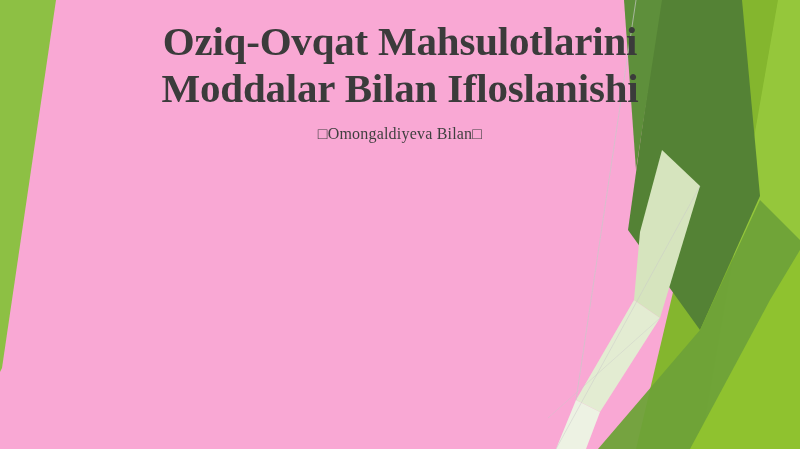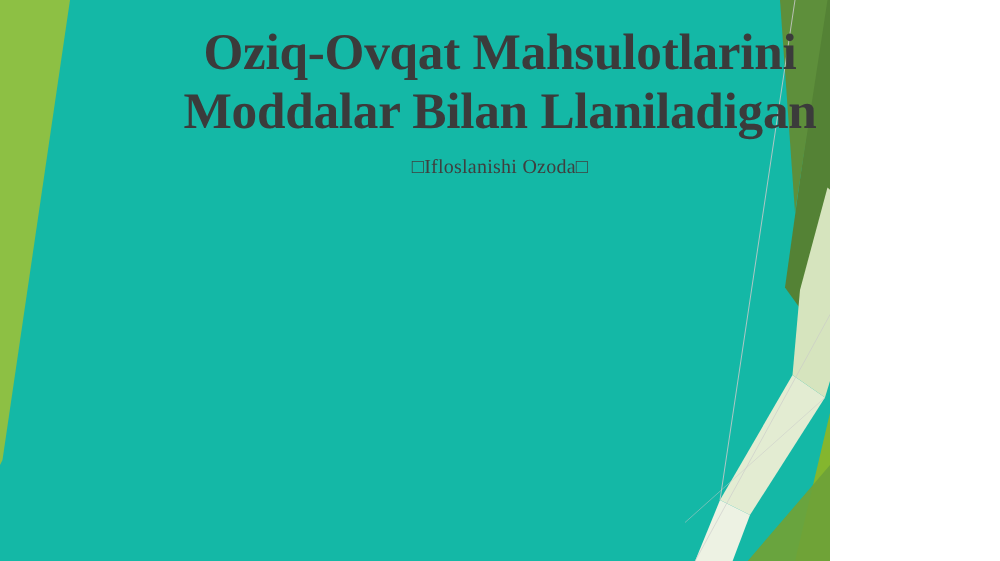--- a/index.html
+++ b/index.html
@@ -2,24 +2,24 @@
 <html><head>
 <meta charset="utf-8">
 <style>
   html, body {
     margin: 0;
     padding: 0;
     background: #ffffff;
   }
   #slide {
     position: relative;
-    width: 664px;
+    width: 800px;
     height: 449px;
     overflow: hidden;
-    background: #14b8a6;
+    background: #f9a8d4;
     font-family: "Liberation Serif", "DejaVu Serif", serif;
   }
   .facet-layer {
     position: absolute;
     top: 0;
     left: 0;
     width: 800px;
     height: 449px;
     pointer-events: none;
   }
@@ -78,17 +78,17 @@
 
     <polygon points="576,400 600,412 586,449 556,449" fill="#EDF2E3"></polygon>
 
     <line x1="636" y1="0" x2="576" y2="400" stroke="#C9C9C9" stroke-width="0.8" opacity="0.85"></line>
     <line x1="700" y1="186" x2="556" y2="449" stroke="#C9C9C9" stroke-width="0.8" opacity="0.6"></line>
     <line x1="660" y1="318" x2="548" y2="418" stroke="#C9C9C9" stroke-width="0.8" opacity="0.5"></line>
   </svg>
 
   <div class="text-block">
     <div class="title-line">Oziq-Ovqat Mahsulotlarini</div>
-    <div class="title-line">Moddalar Bilan Llaniladigan</div>
-    <div class="subtitle-line">□Ifloslanishi Ozoda□</div>
+    <div class="title-line">Moddalar Bilan Ifloslanishi</div>
+    <div class="subtitle-line">□Omongaldiyeva Bilan□</div>
   </div>
 
 </div>
 
 </body></html>

